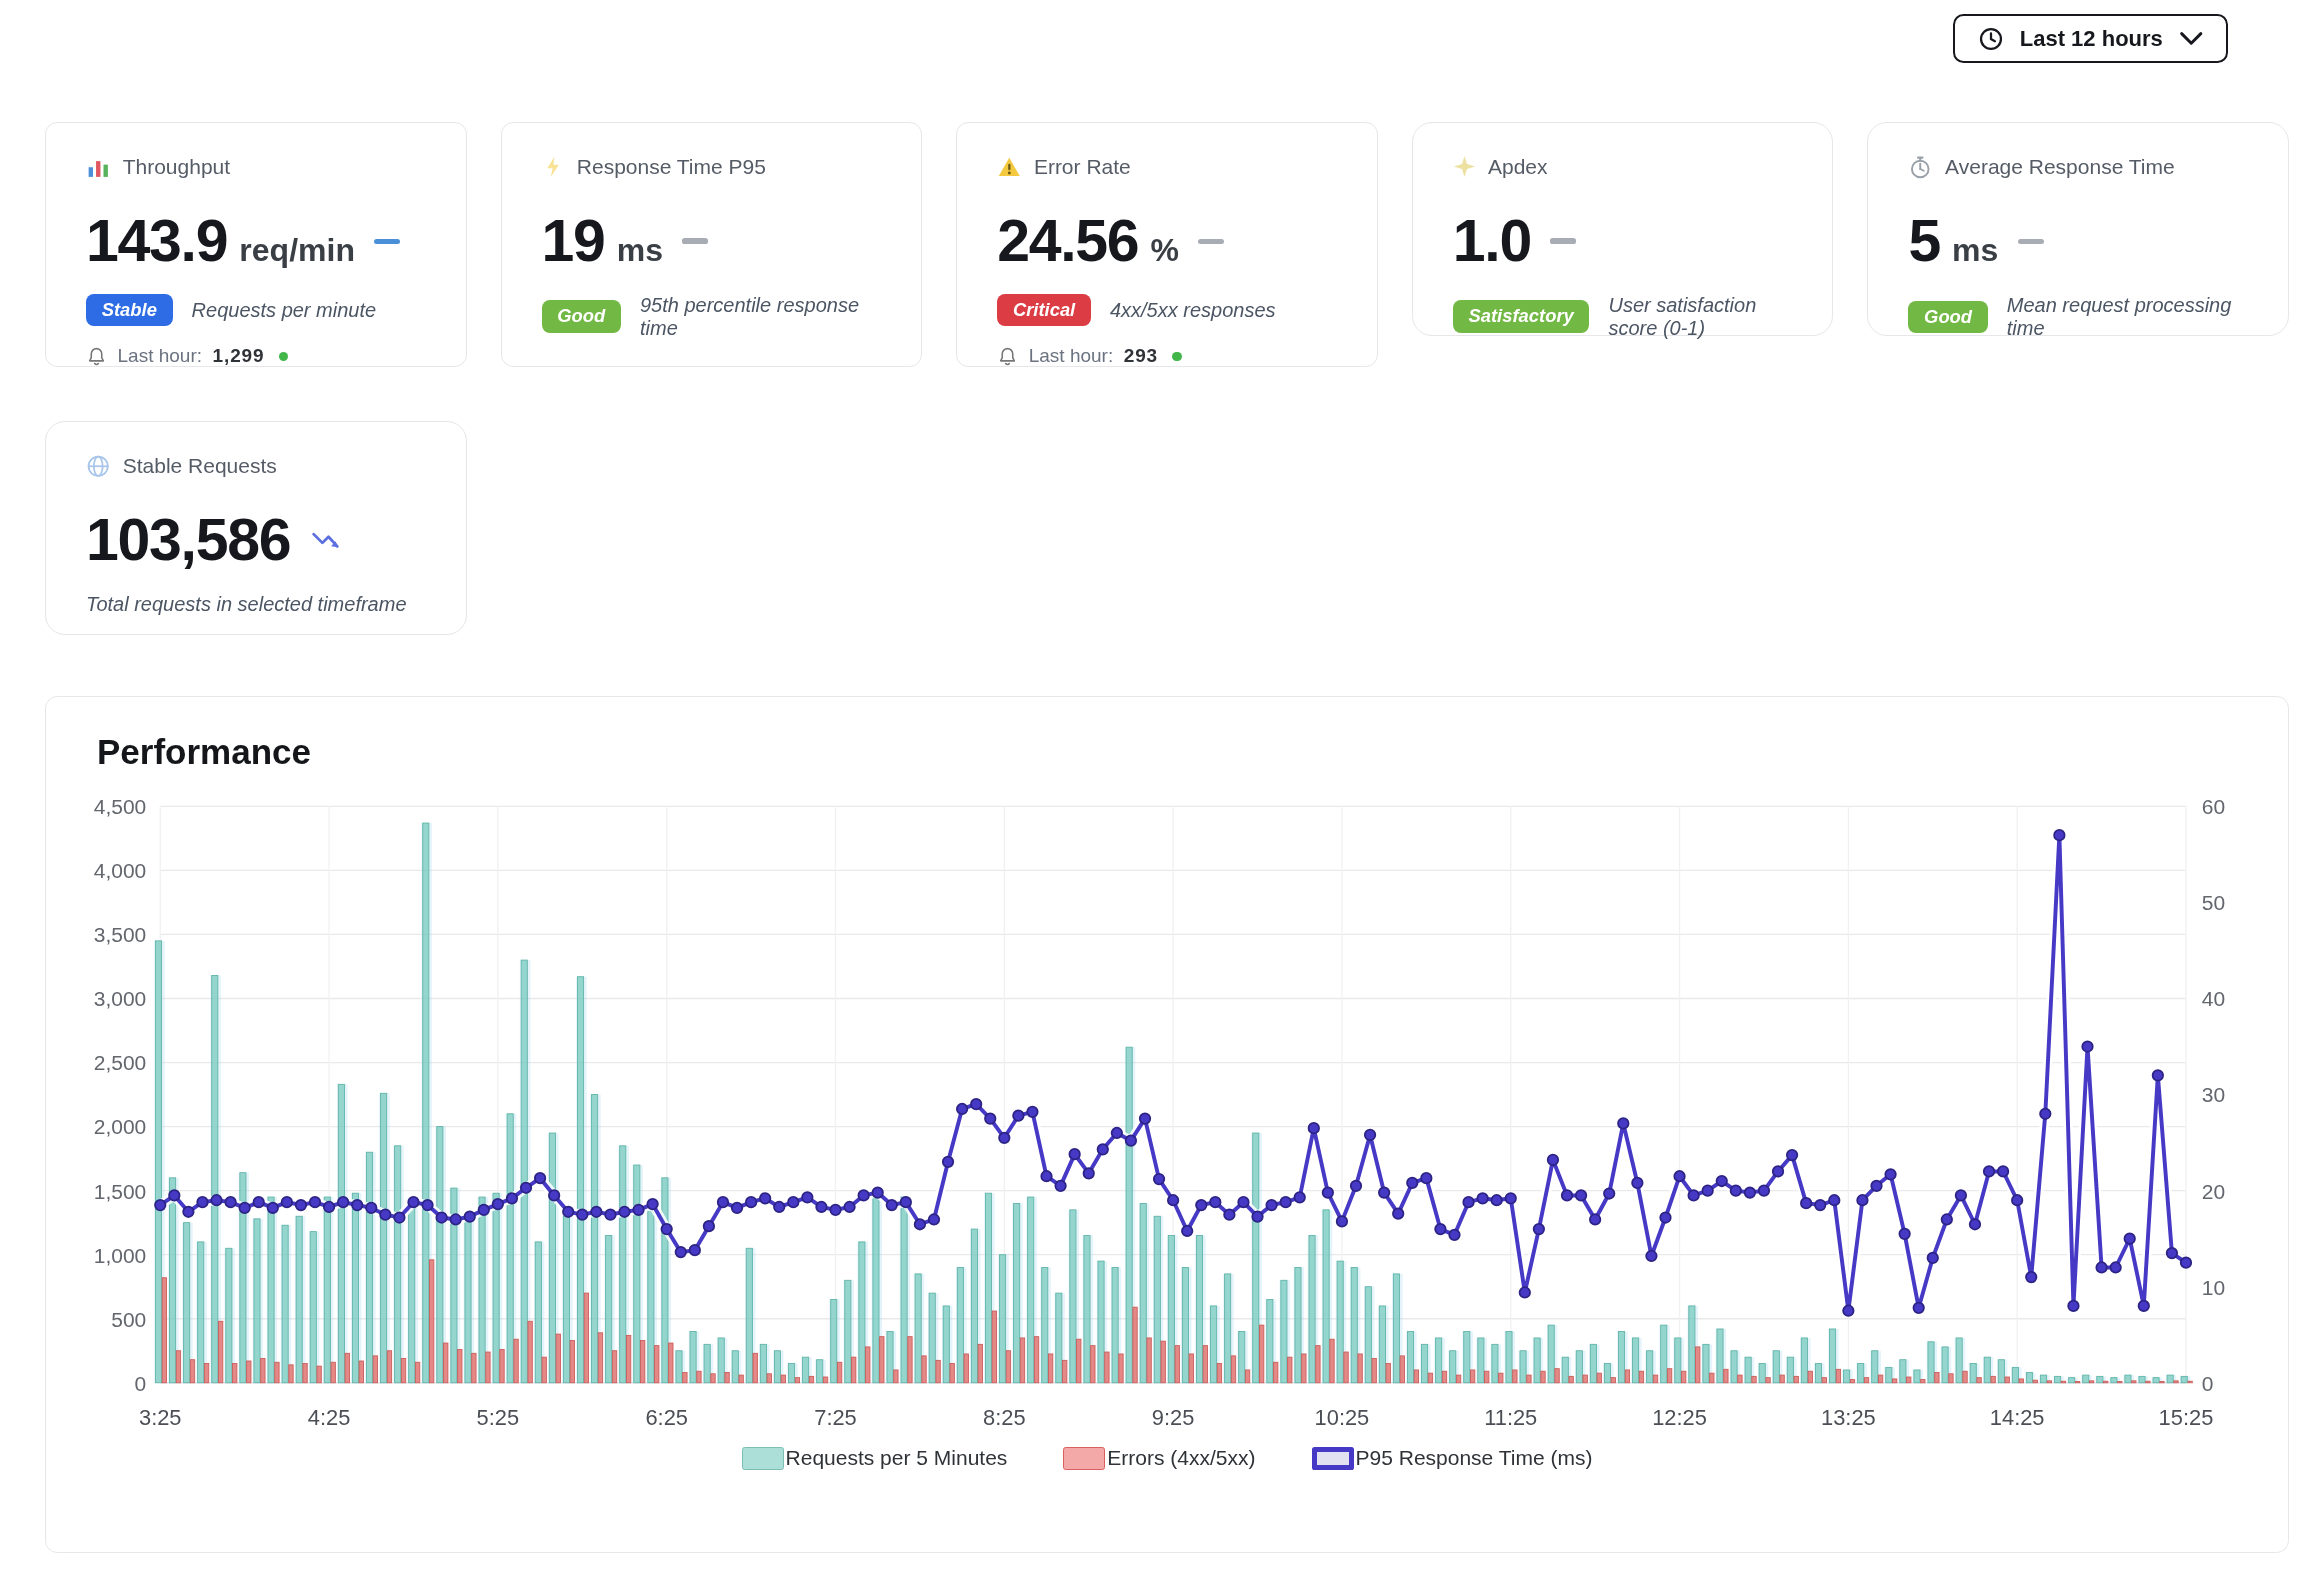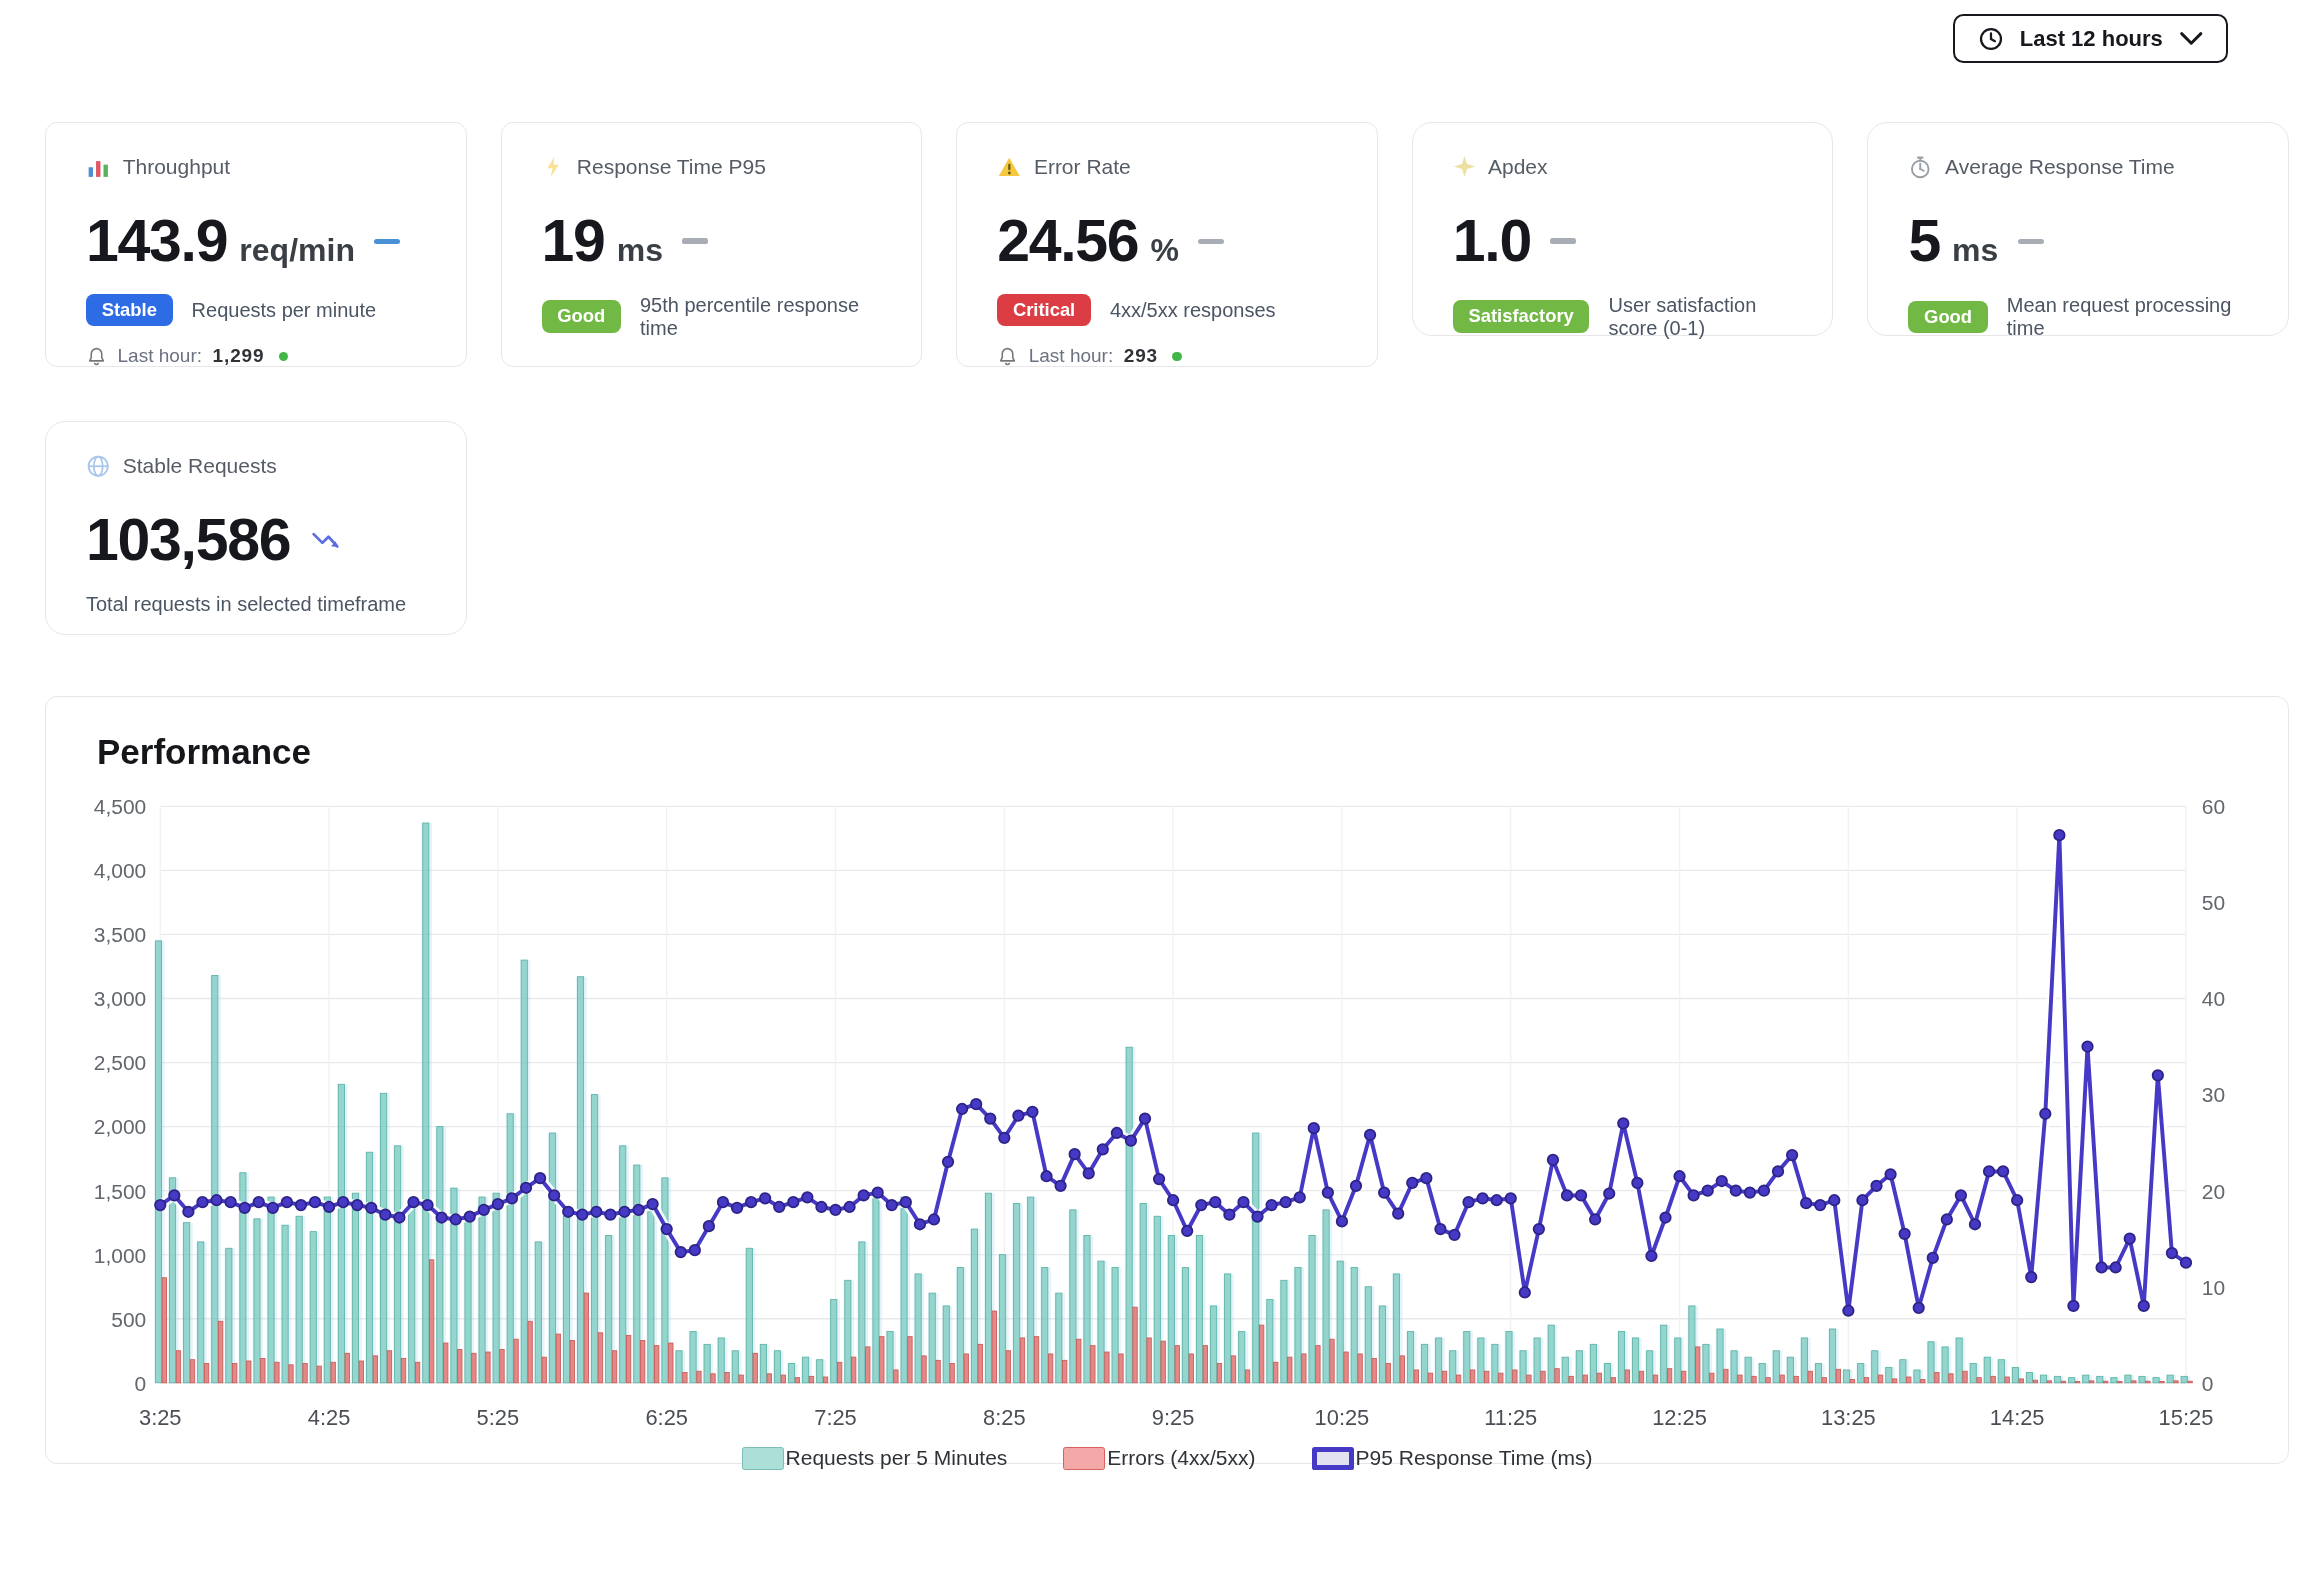--- a/index.html
+++ b/index.html
@@ -27,32 +27,32 @@
   }
   .card.short{height:214px;border-radius:20px;}
   .card-title{display:flex;align-items:center;gap:12.2px;font-size:21px;color:#555c66;}
   .value-row{display:flex;align-items:baseline;gap:12.2px;margin-top:33px;}
   .value{font-size:59px;font-weight:bold;color:#16181d;letter-spacing:-1.3px;line-height:1;}
   .unit{font-size:32px;font-weight:bold;color:#3a3f46;}
   .trend{width:26px;height:5.2px;border-radius:2.6px;align-self:center;margin-left:7px;}
   .trend--blue{background:#4a90d9;}
   .trend--gray{background:#a8adb5;}
   .trend-zigzag{align-self:center;margin-left:8.7px;}
-  .badge-row{display:flex;align-items:center;gap:19px;margin-top:23px;}
+  .badge-row{display:flex;align-items:center;gap:19px;margin-top:23px;font-style:italic;}
   .badge{font-size:18.4px;font-weight:bold;color:#fff;padding:7px 15.7px;border-radius:7.9px;line-height:1;}
   .badge--blue{background:#2d6ce5;}
   .badge--green{background:#72b844;}
   .badge--red{background:#dc3d45;}
   .desc{font-size:20px;color:#4b5563;}
   .footer-row{display:flex;align-items:center;gap:10.5px;margin-top:19px;font-size:19px;color:#6b7280;}
   .footer-value{color:#2f3338;font-weight:bold;letter-spacing:0.9px;}
   .dot{width:9.6px;height:9.6px;border-radius:50%;background:#43b64a;margin-left:3.5px;}
   
   .chart-card{
-    position:absolute;left:45px;top:696px;width:2244px;height:768px;
+    position:absolute;left:45px;top:696px;width:2244px;height:857px;
     background:#fff;border:1.7px solid #e7e7ea;border-radius:12.2px;box-sizing:border-box;
   }
   .chart-title{position:absolute;left:51px;top:35px;font-size:35px;font-weight:bold;color:#14161a;}
   #perf-svg{position:absolute;left:7px;top:91px;}
   #perf-svg text.tick{font-size:24px;fill:#62666d;font-family:"Liberation Sans",sans-serif;}
   #perf-svg text.xtick{font-size:25px;fill:#4b4f55;font-family:"Liberation Sans",sans-serif;}
   .legend{
     position:absolute;left:0;top:749px;width:100%;
     display:flex;justify-content:center;align-items:center;gap:56px;
   }

